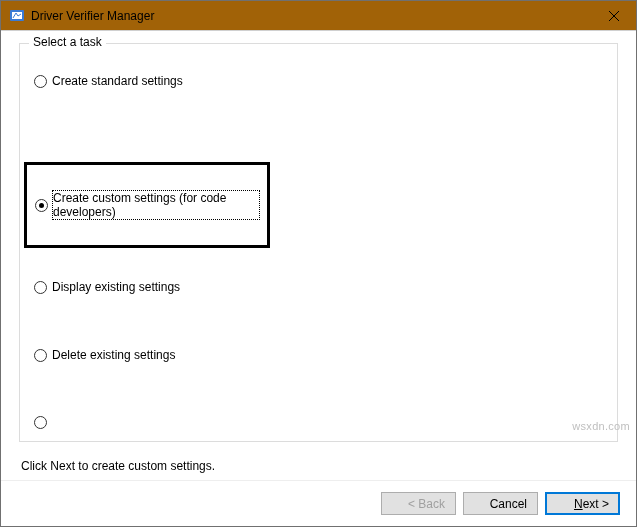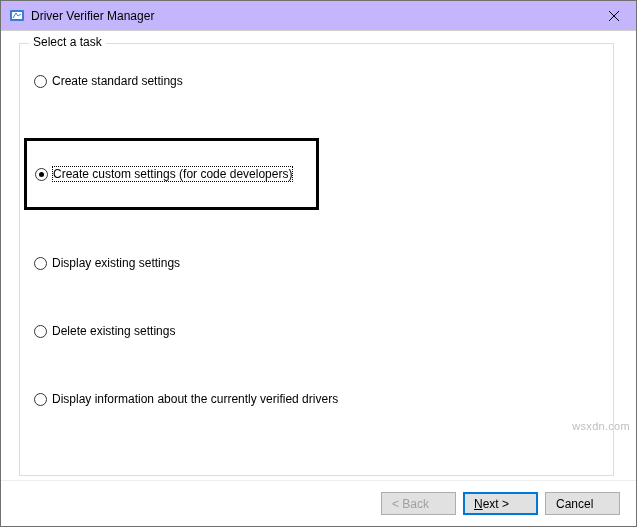--- a/index.html
+++ b/index.html
@@ -20,21 +20,21 @@
       display: flex;
       flex-direction: column;
       background: #fff;
     }
     .titlebar {
       height: 30px;
       display: flex;
       align-items: center;
       padding-left: 8px;
       border-bottom: 1px solid #d0d0d0;
-      background: #c4b5fd;
+      background: #a16207;
     }
     .title-icon {
       width: 16px;
       height: 16px;
       margin-right: 6px;
       display: flex; align-items: center; justify-content: center;
     }
     .title-text {
       font-size: 12px;
       flex: 1;
@@ -43,21 +43,21 @@
       width: 45px;
       height: 30px;
       display: flex; align-items: center; justify-content: center;
       cursor: pointer;
     }
     .close-btn svg { width: 10px; height: 10px; }
     .body {
       flex: 1;
       padding: 12px 18px 4px 18px;
       display: flex;
-      flex-direction: row;
+      flex-direction: column;
     }
     .groupbox {
       border: 1px solid #dcdcdc;
       position: relative;
       padding: 22px 14px 10px 14px;
       flex: 1;
     }
     .group-label {
       position: absolute;
       top: -9px;
@@ -82,27 +82,27 @@
       flex-shrink: 0;
     }
     .radio.checked::after {
       content: "";
       width: 5px; height: 5px;
       background: #000;
       border-radius: 50%;
     }
     .radio-label { font-size: 12px; }
     .focus-dotted { outline: 1px dotted #000; outline-offset: 0px; }
-    .opt1 { margin-top: 6px; margin-bottom: 48px; }
+    .opt1 { margin-top: 6px; margin-bottom: 72px; }
     .opt2-wrap {
       border: 3px solid #000;
       padding: 24px 8px 24px 8px;
-      width: 295px;
+      width: 246px;
       margin-left: -10px;
-      margin-bottom: 44px;
+      margin-bottom: 30px;
     }
     .opt3 { margin-bottom: 50px; }
     .opt4 { margin-bottom: 50px; }
     .opt5 { }
     .info {
       margin: 14px 2px 0 2px;
       font-size: 12px;
       line-height: 1.7;
     }
     .button-bar {
@@ -113,21 +113,21 @@
       gap: 7px;
       padding-right: 16px;
       border-top: 1px solid #eee;
     }
     .btn {
       min-width: 75px;
       height: 23px;
       border: 1px solid #adadad;
       background: #e1e1e1;
       font-size: 12px;
-      display: flex; align-items: center; justify-content: flex-start;
+      display: flex; align-items: center; justify-content: flex-end;
       cursor: pointer;
       padding: 0 10px;
     }
     .btn.disabled { color: #a0a0a0; cursor: default; }
     .btn.default { border: 1px solid #0078d7; outline: 1px solid #0078d7; outline-offset: -2px; }
     .watermark {
       position: absolute;
       right: 6px;
       bottom: 48px;
       font-size: 11px;
@@ -179,34 +179,34 @@
         <span class="radio-label">Display existing settings</span>
       </div>
 
       <div class="radio-row opt3">
         <span class="radio"></span>
         <span class="radio-label">Delete existing settings</span>
       </div>
 
       <div class="radio-row opt5">
         <span class="radio"></span>
-        <span class="radio-label">Display information about the currently verified drivers</span>
       </div>
     </div>
 
     <div class="info">
+      <div>Click Next to create custom settings.</div>
     </div>
 
     <span class="watermark">wsxdn.com</span>
   </div>
 
   <div class="button-bar">
     <div class="btn disabled">
       <span>&lt; Back</span>
     </div>
+    <div class="btn">
+      <span>Cancel</span>
+    </div>
     <div class="btn default">
       <span class="underline-first">Next &gt;</span>
     </div>
-    <div class="btn">
-      <span>Cancel</span>
-    </div>
   </div>
 </div>
 
 </body></html>

